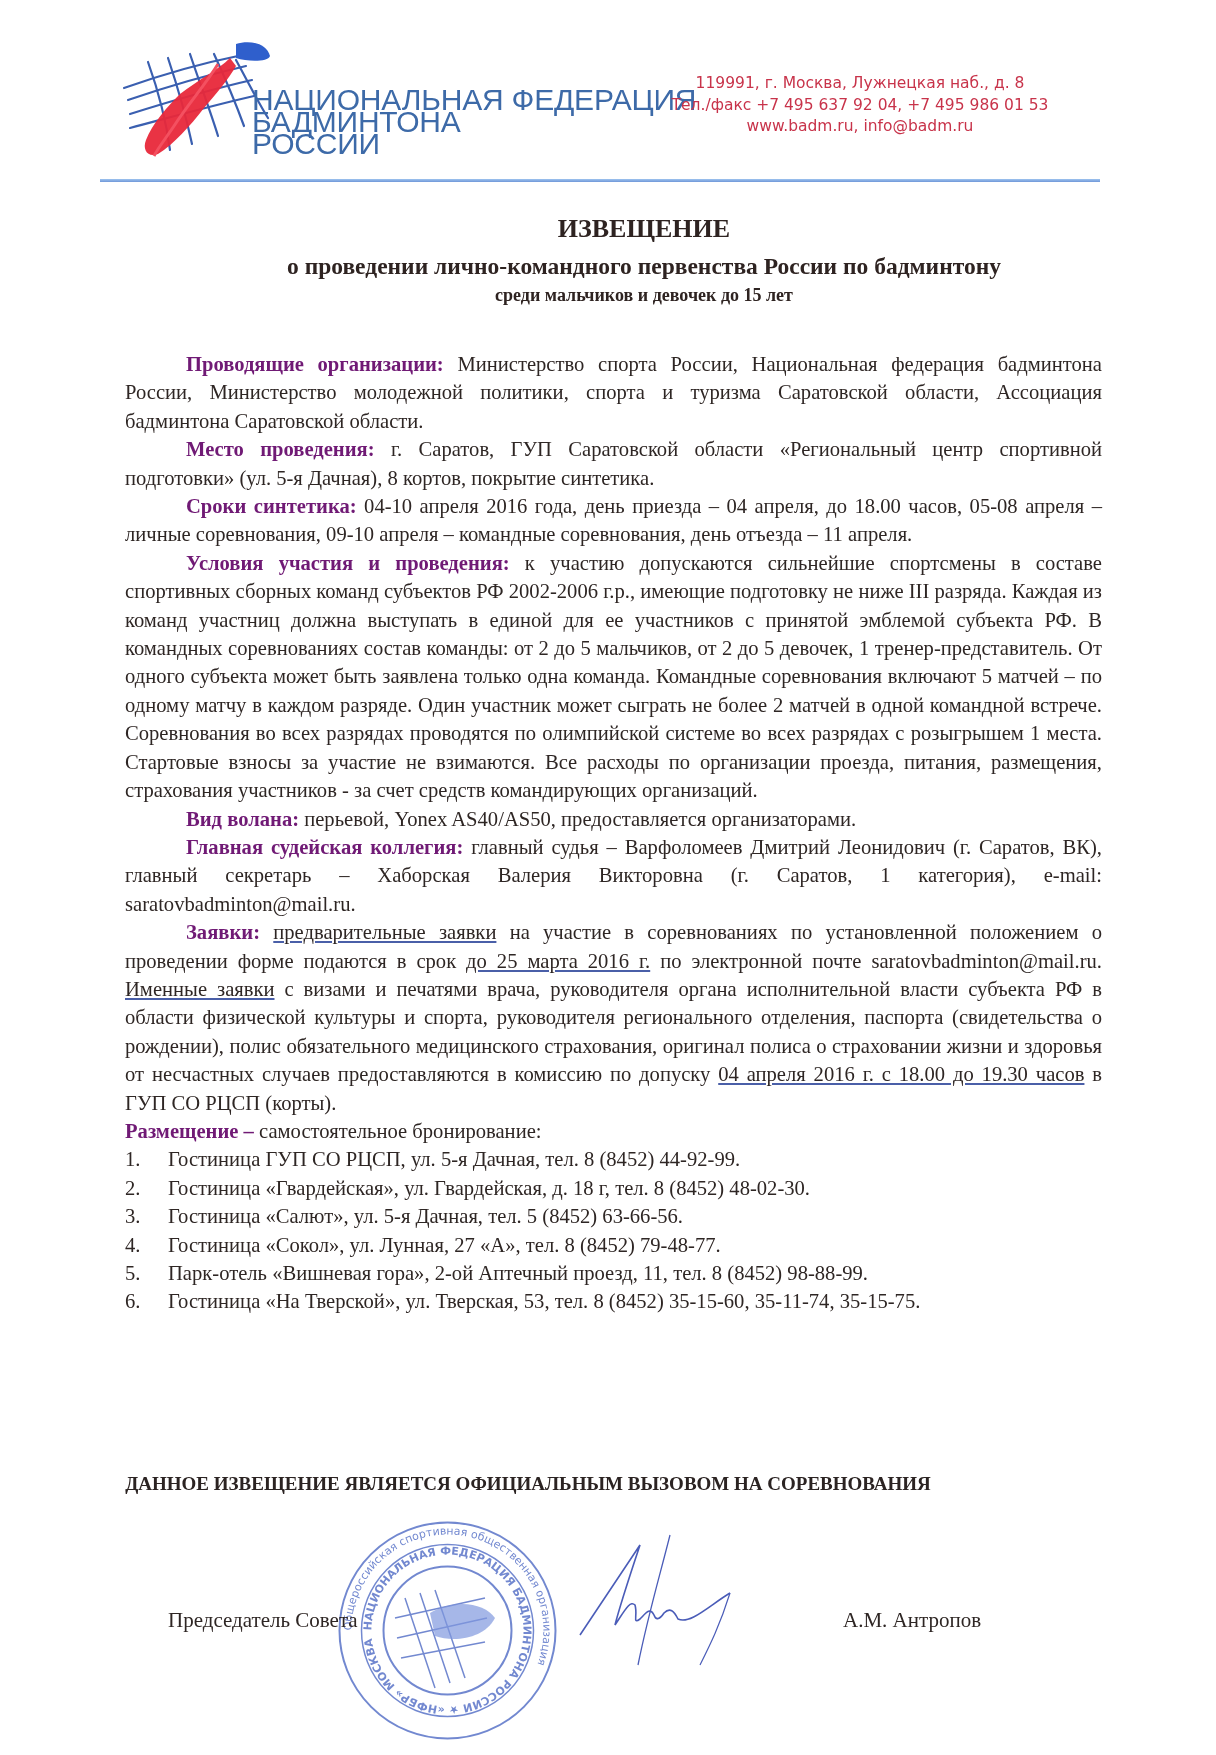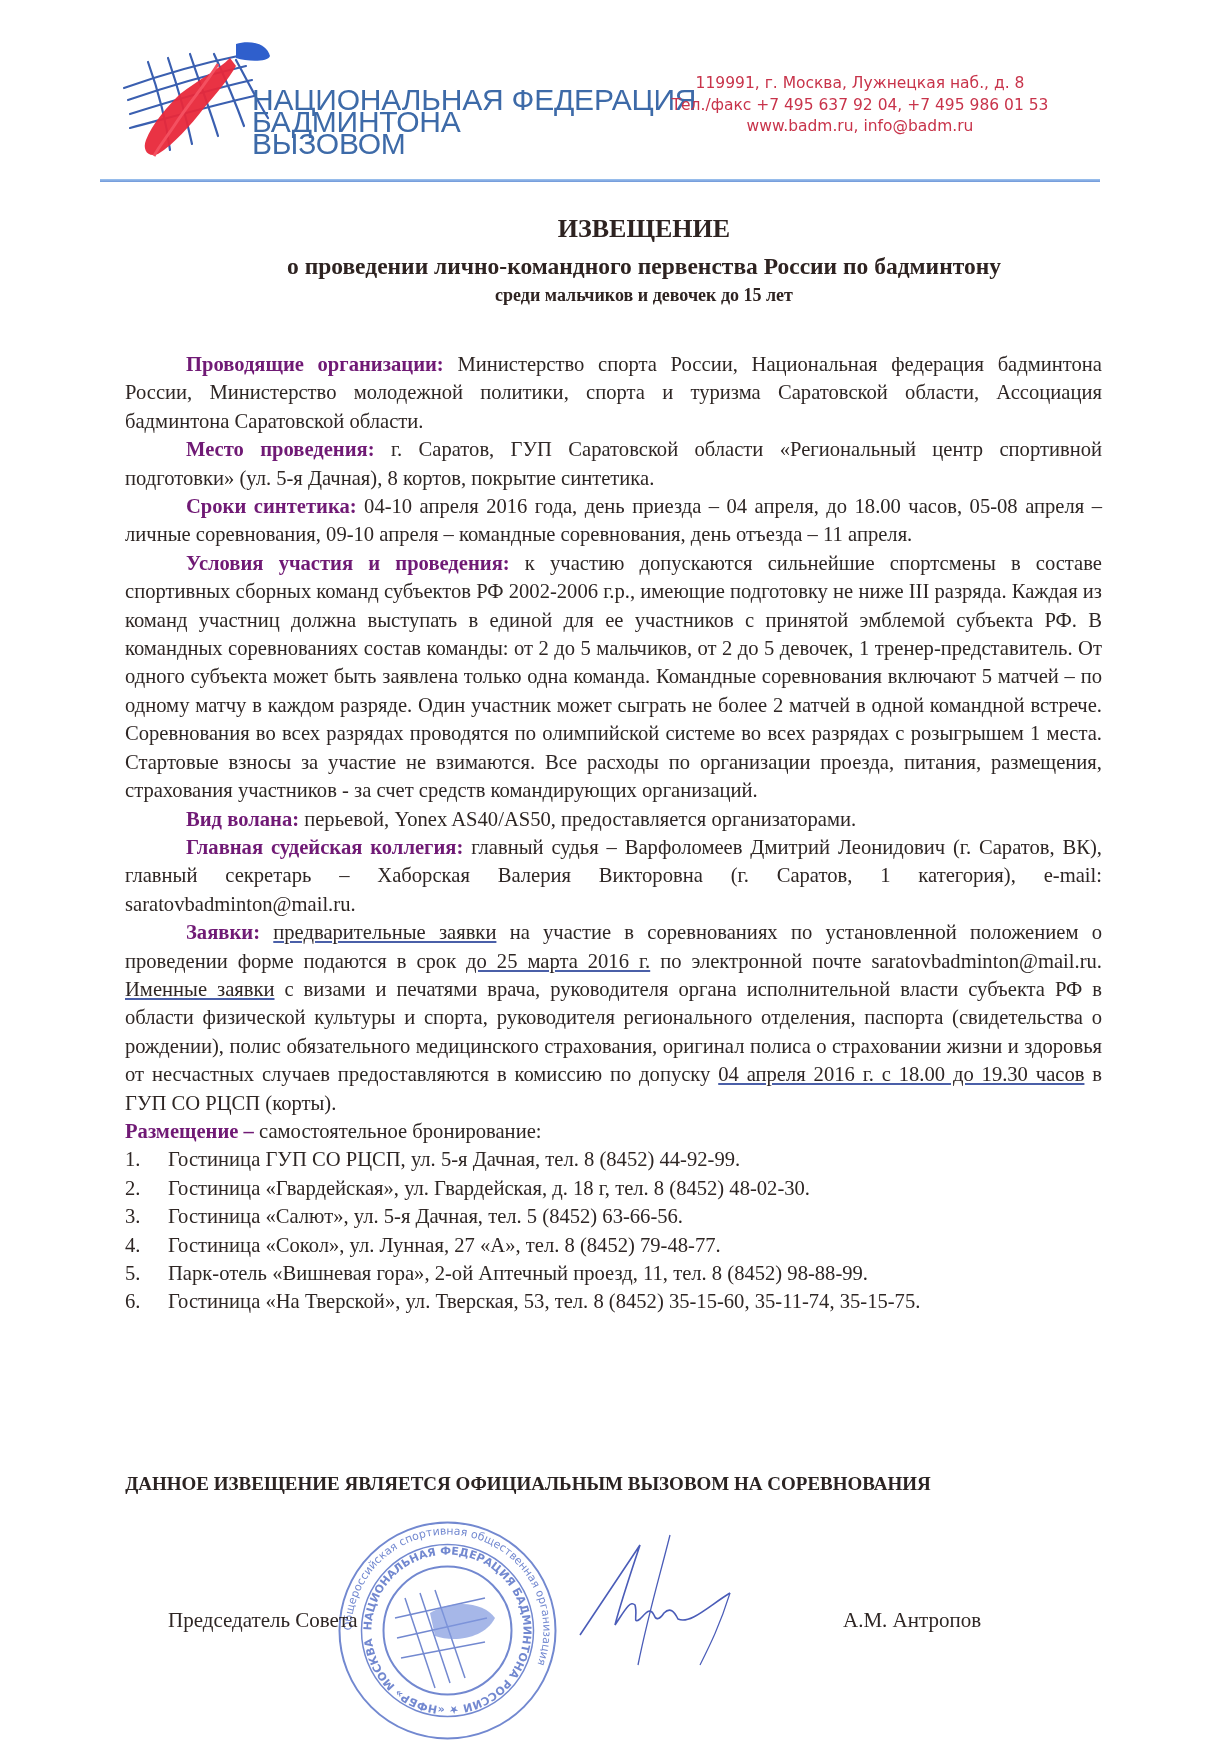--- a/index.html
+++ b/index.html
@@ -49,21 +49,21 @@
     <path d="M118 20 C130 42 140 62 150 78"></path>
   </g>
   <path d="M118 4 C130 0 148 2 152 16 C150 22 130 22 118 18 Z" fill="#2f5fcc"></path>
   <path d="M112 18 C100 30 80 40 62 54 C50 66 34 84 28 100 C24 110 30 118 40 114 C56 104 72 86 86 68 C98 54 110 40 118 26 Z" fill="#e8283a" opacity="0.95"></path>
   <path d="M100 24 C88 44 70 64 56 86 C48 98 40 108 36 116" stroke="#f45060" stroke-width="3" fill="none"></path>
 </svg>
 
 <div class="org-name">
   <div>НАЦИОНАЛЬНАЯ ФЕДЕРАЦИЯ</div>
   <div>БАДМИНТОНА</div>
-  <div>ВЫЗОВОМ</div>
+  <div>РОССИИ</div>
 </div>
 
 <div class="contacts">
   <div>119991, г. Москва, Лужнецкая наб., д. 8</div>
   <div>Тел./факс +7 495 637 92 04, +7 495 986 01 53</div>
   <div>www.badm.ru, info@badm.ru</div>
 </div>
 
 <div class="header-rule"></div>
 

